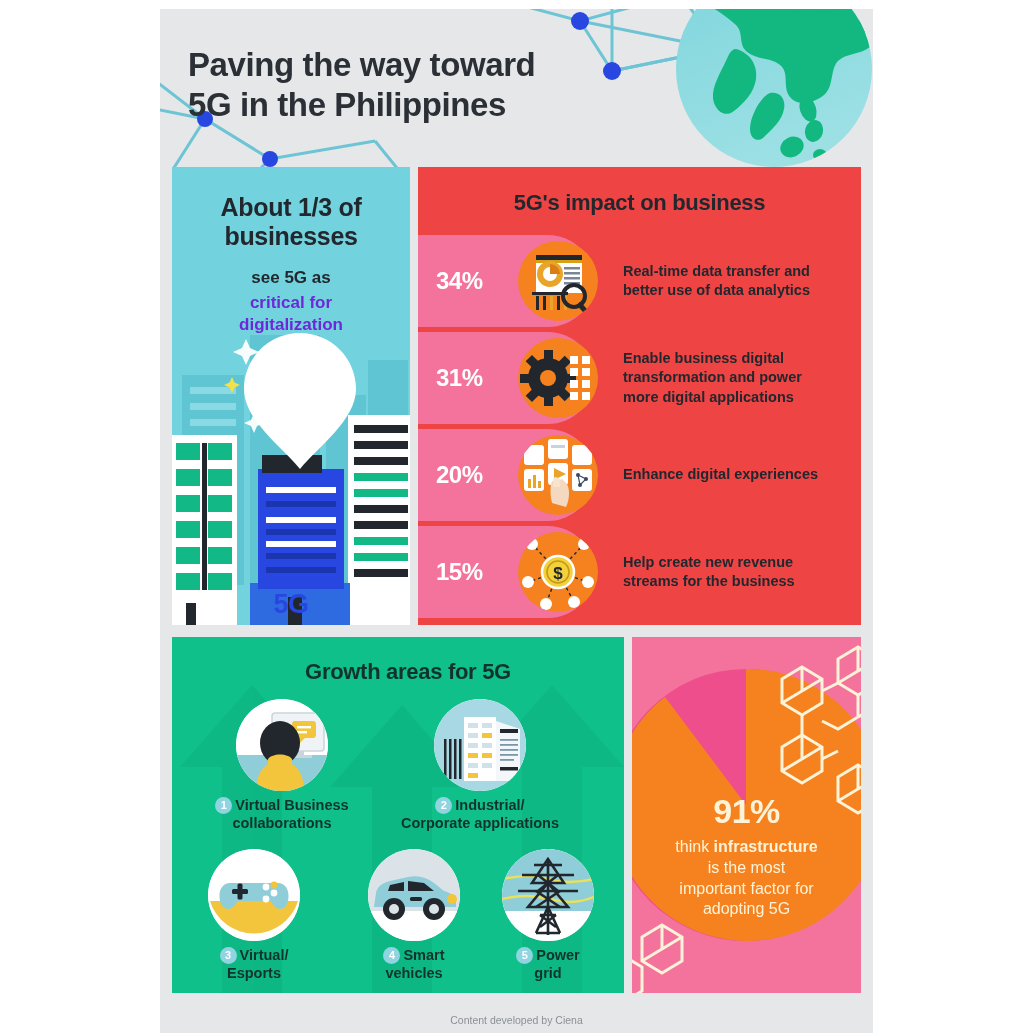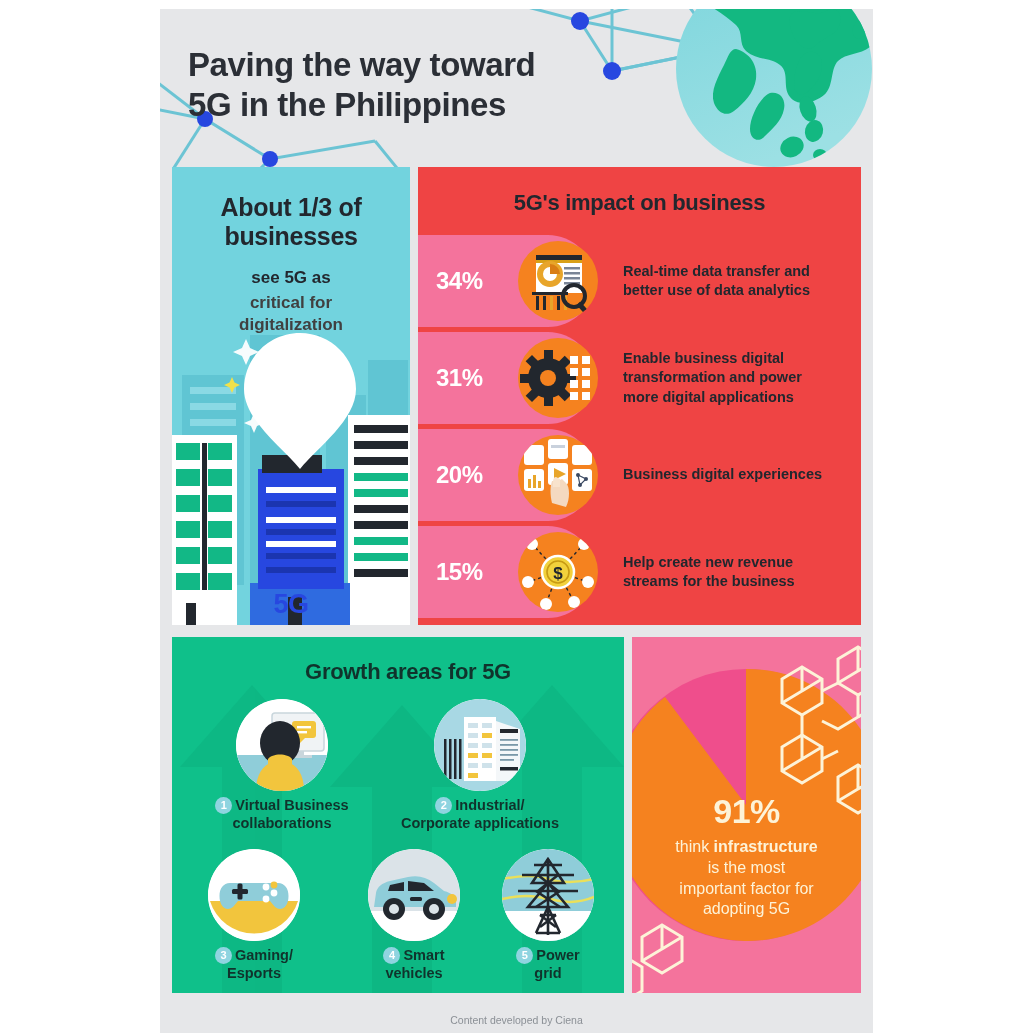--- a/index.html
+++ b/index.html
@@ -49,21 +49,21 @@
     font-size: 25px; font-weight: bold; line-height: 1.14;
     letter-spacing: -0.3px; white-space: pre-line;
   }
   .blue-sub {
     position: absolute; left: 0; top: 100px; width: 238px;
     text-align: center; color: #22272e;
     font-size: 17px; font-weight: bold; line-height: 1.25;
   }
   .blue-sub2 {
     position: absolute; left: 0; top: 125px; width: 238px;
-    text-align: center; color: #404040;
+    text-align: center; color: #6d28d9;
     font-size: 17px; font-weight: bold; line-height: 1.3;
     white-space: pre-line;
   }
   .city { position: absolute; left: 0; bottom: 0; width: 238px; height: 300px; }
   .pin-label {
     position: absolute; left: 0; top: 390px; width: 238px;
     text-align: center; color: #2747e0;
     font-size: 27px; font-weight: bold; letter-spacing: -0.5px;
     pointer-events: none;
     margin-top: 32px;
@@ -431,21 +431,21 @@
                   <circle cx="62" cy="50" r="2"></circle>
                 <path d="M60 40 L68 44 L62 50 Z" fill="none" stroke="#3b4a63" stroke-width="1.2"></path>
               </g>
               <rect x="33" y="10" width="14" height="3" fill="#c9d1dc"></rect>
               <g fill="#f4d9c0">
                 <path d="M34 46 C32 52 32 60 34 68 L48 72 C52 64 52 52 48 48 L44 44 L40 46 Z"></path>
               </g>
               <path d="M38 42 C36 42 35 44 35 47 L35 52 L42 52 L42 44 Z" fill="#f8e3cd"></path>
             </svg>
           </div>
-          <div class="stat-text">Business digital experiences</div>
+          <div class="stat-text">Enhance digital experiences</div>
         </div>
 
         <div class="stat-row">
           <div class="bar"></div>
           <div class="pct">15%</div>
           <div class="circ">
             <svg width="80" height="80" viewBox="0 0 80 80">
               <g stroke="#22272e" stroke-width="1.4" stroke-dasharray="3 3">
                 <line x1="40" y1="40" x2="14" y2="12"></line>
                   <line x1="40" y1="40" x2="66" y2="12"></line>
@@ -565,21 +565,21 @@
               <rect x="29.5" y="34.5" width="5" height="16" rx="1.5"></rect>
             </g>
             <g fill="#ffffff">
               <circle cx="58" cy="38" r="3.4"></circle>
                 <circle cx="66" cy="44" r="3.4"></circle>
                 <circle cx="58" cy="50" r="3.4"></circle>
             </g>
             <circle cx="66" cy="36" r="3.4" fill="#f2c53d"></circle>
           </svg>
         </div>
-        <div class="glabel"><span class="num">3</span><span>Gaming/
+        <div class="glabel"><span class="num">3</span><span>Virtual/
 Esports</span></div>
       </div>
 
       <div class="growth-item" style="left:166px; top:212px; width:152px;">
         <div class="gcircle">
           <svg width="92" height="92" viewBox="0 0 92 92">
             <circle cx="46" cy="46" r="46" fill="#dbe3e8"></circle>
             <path d="M0 62 A46 46 0 0 0 92 62 Z" fill="#ffffff"></path>
             <path d="M6 58 L8 44 C9 38 14 34 22 32 L40 28 C50 26 58 28 66 34 L76 42
                      C84 44 88 48 88 54 L88 58 Z" fill="#8fcdd9"></path>

